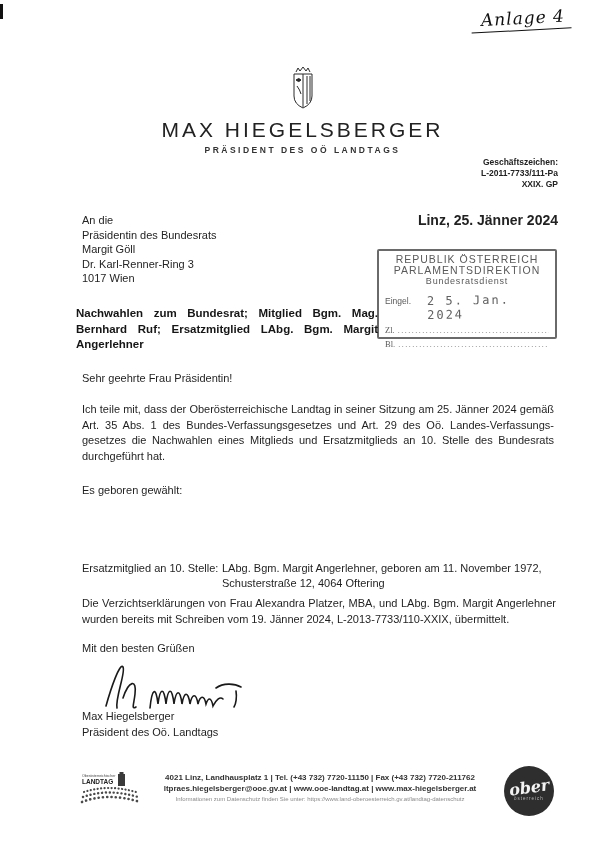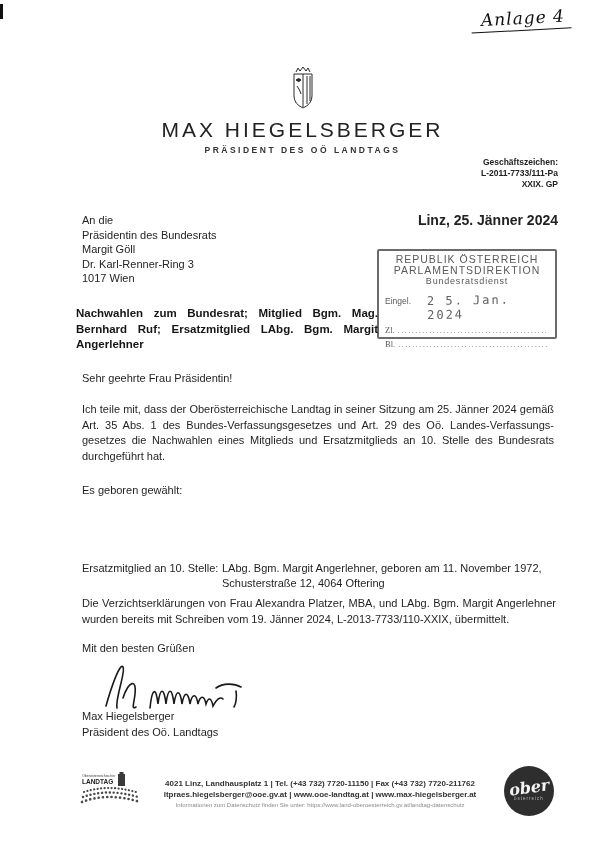--- a/index.html
+++ b/index.html
@@ -55,21 +55,21 @@
   .elected-row .role{width:140px;flex:0 0 140px;}
   .elected-row .val{flex:1;}
   .row1{top:508px;}
   .row2{top:561px;}
   .para2{top:596px;left:82px;width:474px;font-size:11px;line-height:15.6px;text-align:justify;}
   .closing{top:642px;left:82px;font-size:11px;}
   .sig-svg{top:656px;left:90px;}
   .sig-block{top:708px;left:82px;font-size:11px;line-height:16px;}
   
   .footer-logo-left{top:772px;left:80px;}
-  .footer-center{top:773px;left:140px;width:360px;text-align:center;margin-top:6px;}
+  .footer-center{top:773px;left:140px;width:360px;text-align:center;}
   .footer-addr{font-size:8px;font-weight:bold;color:#333;line-height:10.5px;}
   .footer-contacts{font-size:8px;font-weight:bold;color:#333;line-height:10.5px;}
   .footer-privacy{font-size:6px;color:#8a8a8a;line-height:9px;margin-top:1px;}
   .footer-logo-right{
     top:766px;left:504px;width:50px;height:50px;border-radius:50%;
     background:#2e2e2e;display:flex;flex-direction:column;align-items:center;justify-content:center;
   }
   .ober-script{font-family:"DejaVu Serif",serif;font-style:italic;font-weight:bold;font-size:16px;color:#f3f3f3;line-height:14px;transform:rotate(-8deg);}
   .ober-sub{font-size:4.5px;color:#b9b9b9;letter-spacing:1px;margin-top:1px;}
 </style>

